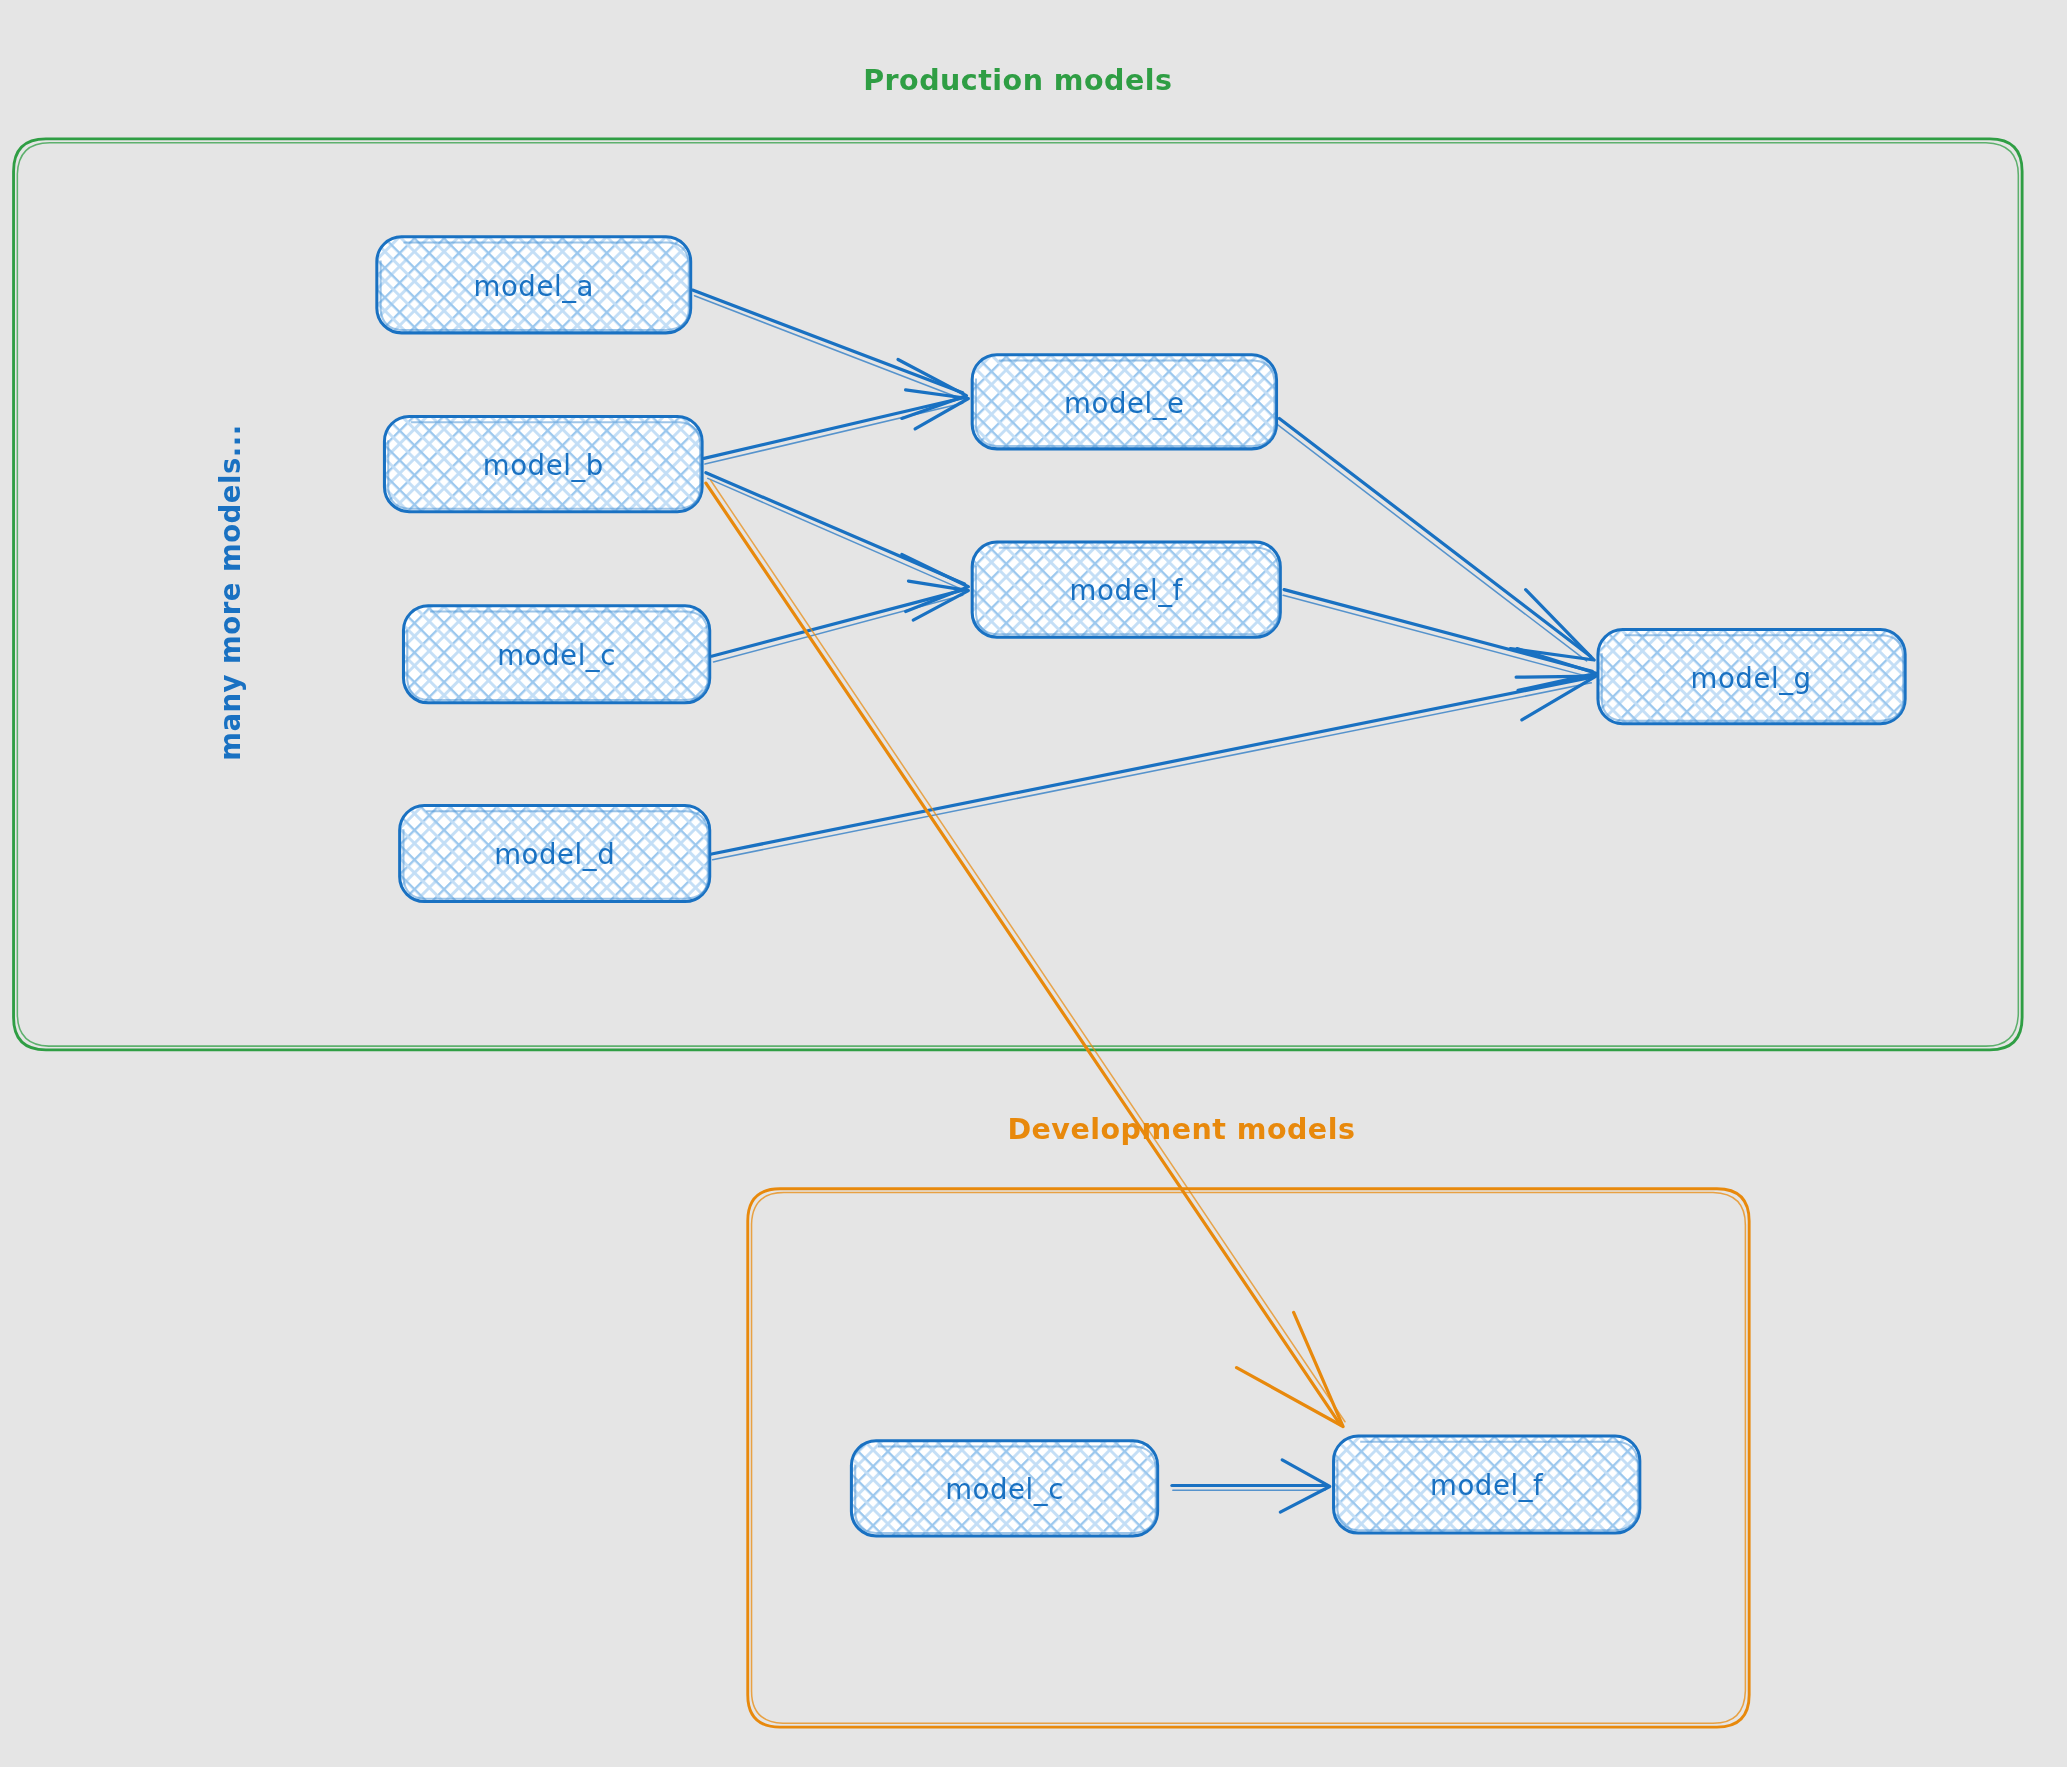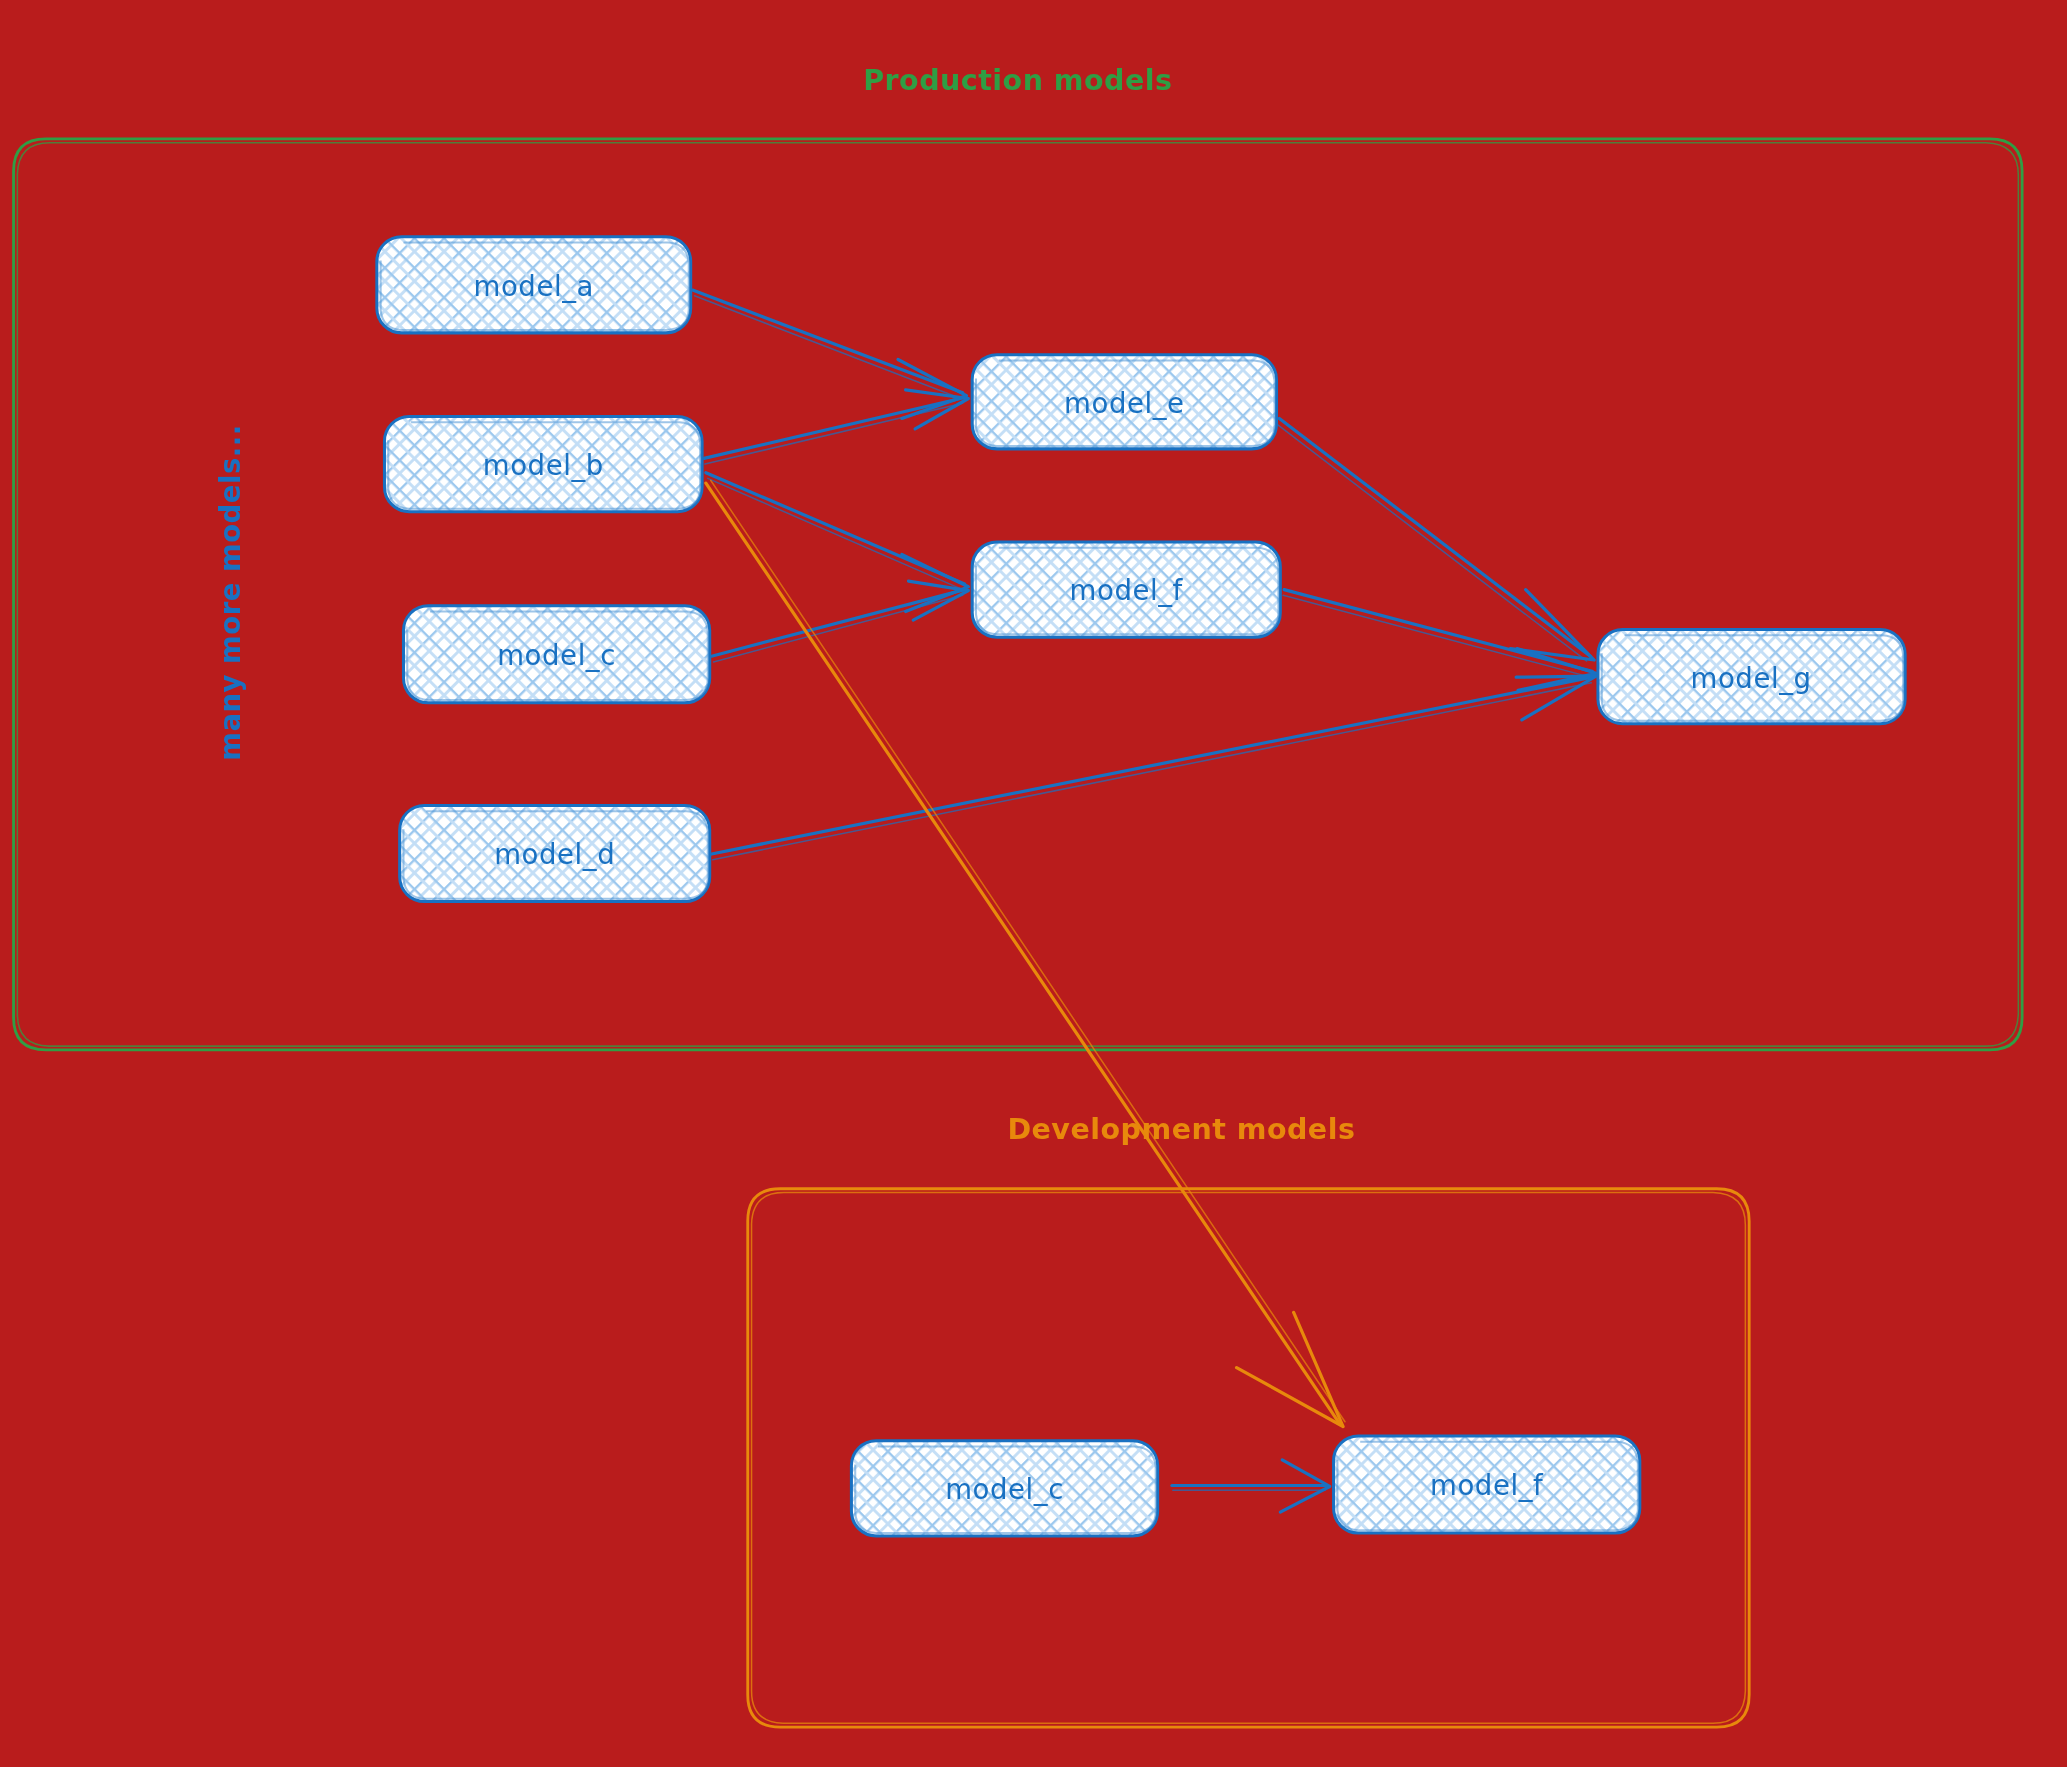--- a/index.html
+++ b/index.html
@@ -8,21 +8,21 @@
     padding: 0;
     background: #ffffff;
   }
   body {
     font-family: "DejaVu Sans", sans-serif;
   }
   #canvas {
     position: relative;
     width: 2068px;
     height: 1767px;
-    background: #b91c1c;
+    background: #e5e5e5;
     overflow: hidden;
   }
   svg#scene {
     position: absolute;
     left: 0;
     top: 0;
     width: 2068px;
     height: 1767px;
   }
   .grp-label {

